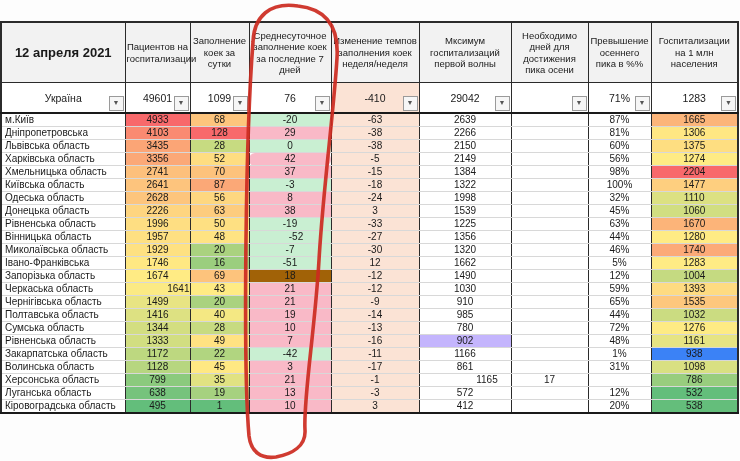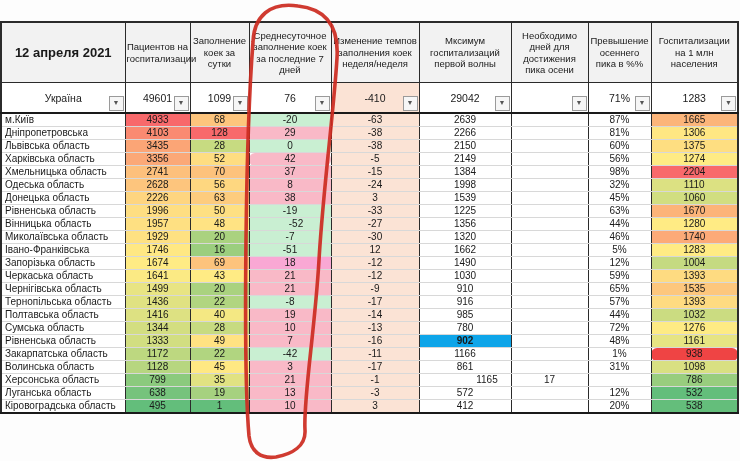--- a/index.html
+++ b/index.html
@@ -112,20 +112,31 @@
           <td style="background: rgb(253, 192, 124);">2741</td>
           <td style="background: rgb(253, 194, 124);">70</td>
           <td style="background: rgb(249, 185, 199);">37</td>
           <td style="background: rgb(251, 227, 213);">-15</td>
           <td style="background: rgb(255, 255, 255);">1384</td>
           <td style="background: rgb(255, 255, 255);"></td>
           <td style="background: rgb(255, 255, 255);">98%</td>
           <td style="background: rgb(248, 105, 107);">2204</td>
         </tr>
         <tr class="datarow">
+          <td class="region" style="background: rgb(255, 255, 255);">Київська область</td>
+          <td style="background: rgb(253, 196, 125);">2641</td>
+          <td style="background: rgb(251, 168, 119);">87</td>
+          <td style="background: rgb(201, 239, 210);">-3</td>
+          <td style="background: rgb(251, 227, 213);">-18</td>
+          <td style="background: rgb(255, 255, 255);">1322</td>
+          <td style="background: rgb(255, 255, 255);"></td>
+          <td style="background: rgb(255, 255, 255);">100%</td>
+          <td style="background: rgb(254, 207, 127);">1477</td>
+        </tr>
+        <tr class="datarow">
           <td class="region" style="background: rgb(255, 255, 255);">Одеська область</td>
           <td style="background: rgb(253, 197, 125);">2628</td>
           <td style="background: rgb(254, 215, 128);">56</td>
           <td style="background: rgb(249, 185, 199);">8</td>
           <td style="background: rgb(251, 227, 213);">-24</td>
           <td style="background: rgb(255, 255, 255);">1998</td>
           <td style="background: rgb(255, 255, 255);"></td>
           <td style="background: rgb(255, 255, 255);">32%</td>
           <td style="background: rgb(220, 225, 130);">1110</td>
         </tr>
@@ -181,61 +192,50 @@
           <td style="background: rgb(251, 227, 213);">12</td>
           <td style="background: rgb(255, 255, 255);">1662</td>
           <td style="background: rgb(255, 255, 255);"></td>
           <td style="background: rgb(255, 255, 255);">5%</td>
           <td style="background: rgb(255, 235, 132);">1283</td>
         </tr>
         <tr class="datarow">
           <td class="region" style="background: rgb(255, 255, 255);">Запорізька область</td>
           <td style="background: rgb(255, 235, 132);">1674</td>
           <td style="background: rgb(253, 195, 124);">69</td>
-          <td style="background: #f9a8d4;">18</td>
+          <td style="background: #a16207;">18</td>
           <td style="background: rgb(251, 227, 213);">-12</td>
           <td style="background: rgb(255, 255, 255);">1490</td>
           <td style="background: rgb(255, 255, 255);"></td>
           <td style="background: rgb(255, 255, 255);">12%</td>
           <td style="background: rgb(197, 218, 129);">1004</td>
         </tr>
         <tr class="datarow">
           <td class="region" style="background: rgb(255, 255, 255);">Черкаська область</td>
-          <td style="background: rgb(251, 234, 132);">1641</td>
+          <td style="background: rgb(251, 234, 132); text-align: right;">1641</td>
           <td style="background: rgb(255, 235, 132);">43</td>
           <td style="background: rgb(249, 185, 199);">21</td>
           <td style="background: rgb(251, 227, 213);">-12</td>
           <td style="background: rgb(255, 255, 255);">1030</td>
           <td style="background: rgb(255, 255, 255);"></td>
           <td style="background: rgb(255, 255, 255);">59%</td>
           <td style="background: rgb(254, 219, 129);">1393</td>
         </tr>
         <tr class="datarow">
           <td class="region" style="background: rgb(255, 255, 255);">Чернігівська область</td>
           <td style="background: rgb(232, 228, 131);">1499</td>
           <td style="background: rgb(170, 210, 127);">20</td>
           <td style="background: rgb(249, 185, 199);">21</td>
           <td style="background: rgb(251, 227, 213);">-9</td>
           <td style="background: rgb(255, 255, 255);">910</td>
           <td style="background: rgb(255, 255, 255);"></td>
           <td style="background: rgb(255, 255, 255);">65%</td>
           <td style="background: rgb(253, 199, 125);">1535</td>
         </tr>
         <tr class="datarow">
-          <td class="region" style="background: rgb(255, 255, 255);">Тернопільська область</td>
-          <td style="background: rgb(224, 226, 130);">1436</td>
-          <td style="background: rgb(177, 213, 128);">22</td>
-          <td style="background: rgb(201, 239, 210);">-8</td>
-          <td style="background: rgb(251, 227, 213);">-17</td>
-          <td style="background: rgb(255, 255, 255);">916</td>
-          <td style="background: rgb(255, 255, 255);"></td>
-          <td style="background: rgb(255, 255, 255);">57%</td>
-          <td style="background: rgb(254, 219, 129);">1393</td>
-        </tr>
-        <tr class="datarow">
           <td class="region" style="background: rgb(255, 255, 255);">Полтавська область</td>
           <td style="background: rgb(221, 225, 130);">1416</td>
           <td style="background: rgb(244, 232, 131);">40</td>
           <td style="background: rgb(249, 185, 199);">19</td>
           <td style="background: rgb(251, 227, 213);">-14</td>
           <td style="background: rgb(255, 255, 255);">985</td>
           <td style="background: rgb(255, 255, 255);"></td>
           <td style="background: rgb(255, 255, 255);">44%</td>
           <td style="background: rgb(203, 220, 129);">1032</td>
         </tr>
@@ -249,35 +249,35 @@
           <td style="background: rgb(255, 255, 255);"></td>
           <td style="background: rgb(255, 255, 255);">72%</td>
           <td style="background: rgb(254, 235, 132);">1276</td>
         </tr>
         <tr class="datarow">
           <td class="region" style="background: rgb(255, 255, 255);">Рівненська область</td>
           <td style="background: rgb(210, 222, 129);">1333</td>
           <td style="background: rgb(255, 226, 130);">49</td>
           <td style="background: rgb(249, 185, 199);">7</td>
           <td style="background: rgb(251, 227, 213);">-16</td>
-          <td style="background: #0ea5e9; font-weight: bold;">902</td>
+          <td style="background: #c4b5fd;">902</td>
           <td style="background: rgb(255, 255, 255);"></td>
           <td style="background: rgb(255, 255, 255);">48%</td>
           <td style="background: rgb(230, 228, 131);">1161</td>
         </tr>
         <tr class="datarow">
           <td class="region" style="background: rgb(255, 255, 255);">Закарпатська область</td>
           <td style="background: rgb(189, 216, 128);">1172</td>
           <td style="background: rgb(177, 213, 128);">22</td>
           <td style="background: rgb(201, 239, 210);">-42</td>
           <td style="background: rgb(251, 227, 213);">-11</td>
           <td style="background: rgb(255, 255, 255);">1166</td>
           <td style="background: rgb(255, 255, 255);"></td>
           <td style="background: rgb(255, 255, 255);">1%</td>
-          <td style="background: #ef4444; border-radius: 6px;">938</td>
+          <td style="background: #3b82f6;">938</td>
         </tr>
         <tr class="datarow">
           <td class="region" style="background: rgb(255, 255, 255);">Волинська область</td>
           <td style="background: rgb(183, 214, 128);">1128</td>
           <td style="background: rgb(255, 232, 131);">45</td>
           <td style="background: rgb(249, 185, 199);">3</td>
           <td style="background: rgb(251, 227, 213);">-17</td>
           <td style="background: rgb(255, 255, 255);">861</td>
           <td style="background: rgb(255, 255, 255);"></td>
           <td style="background: rgb(255, 255, 255);">31%</td>

